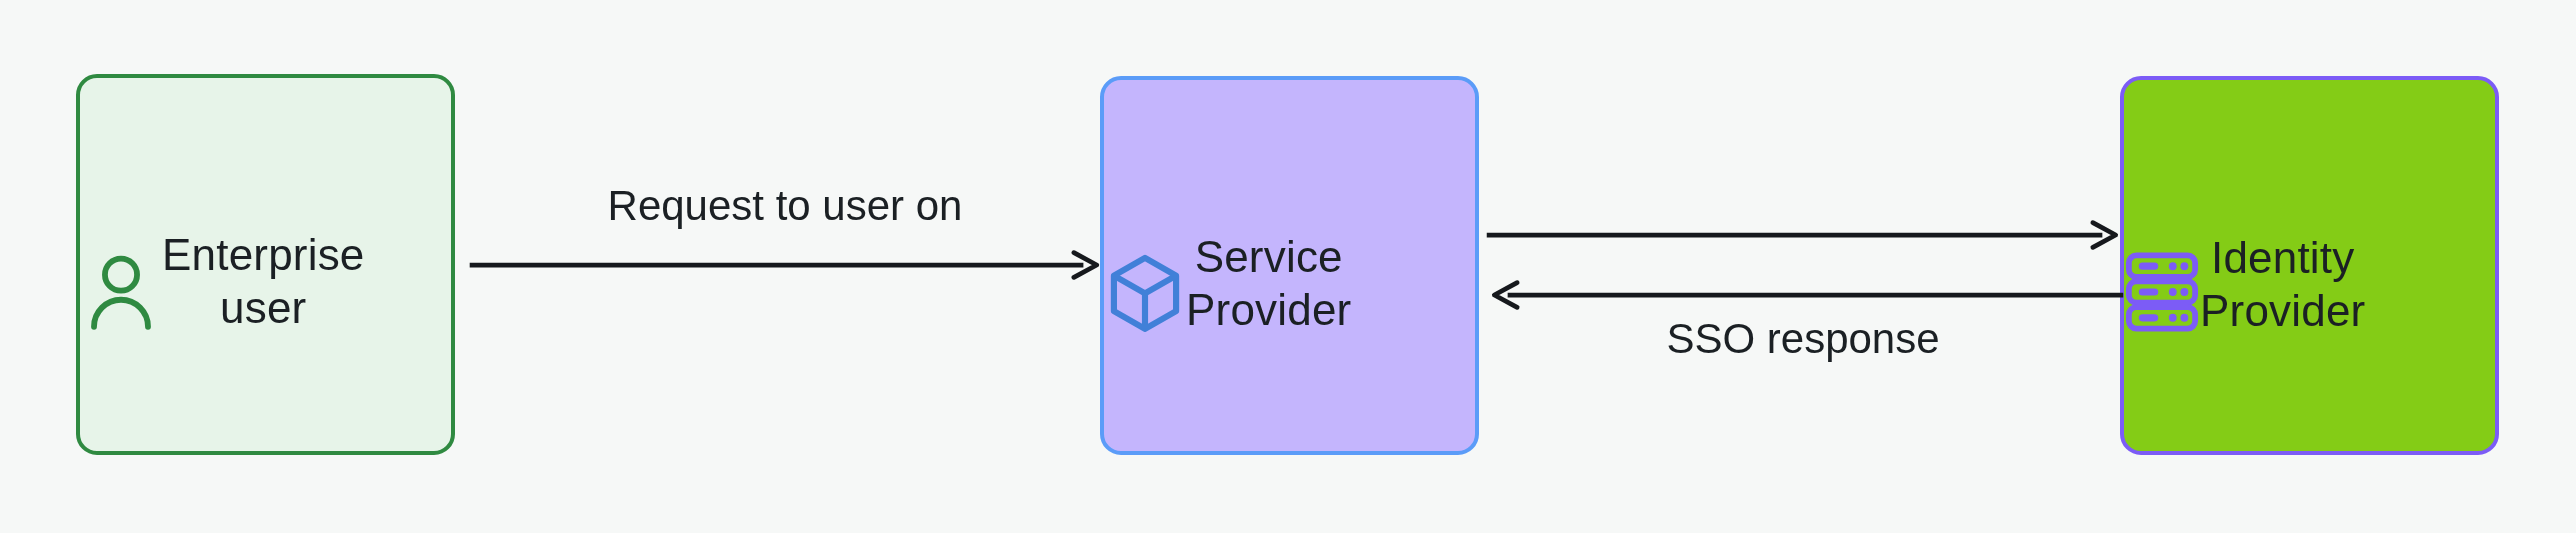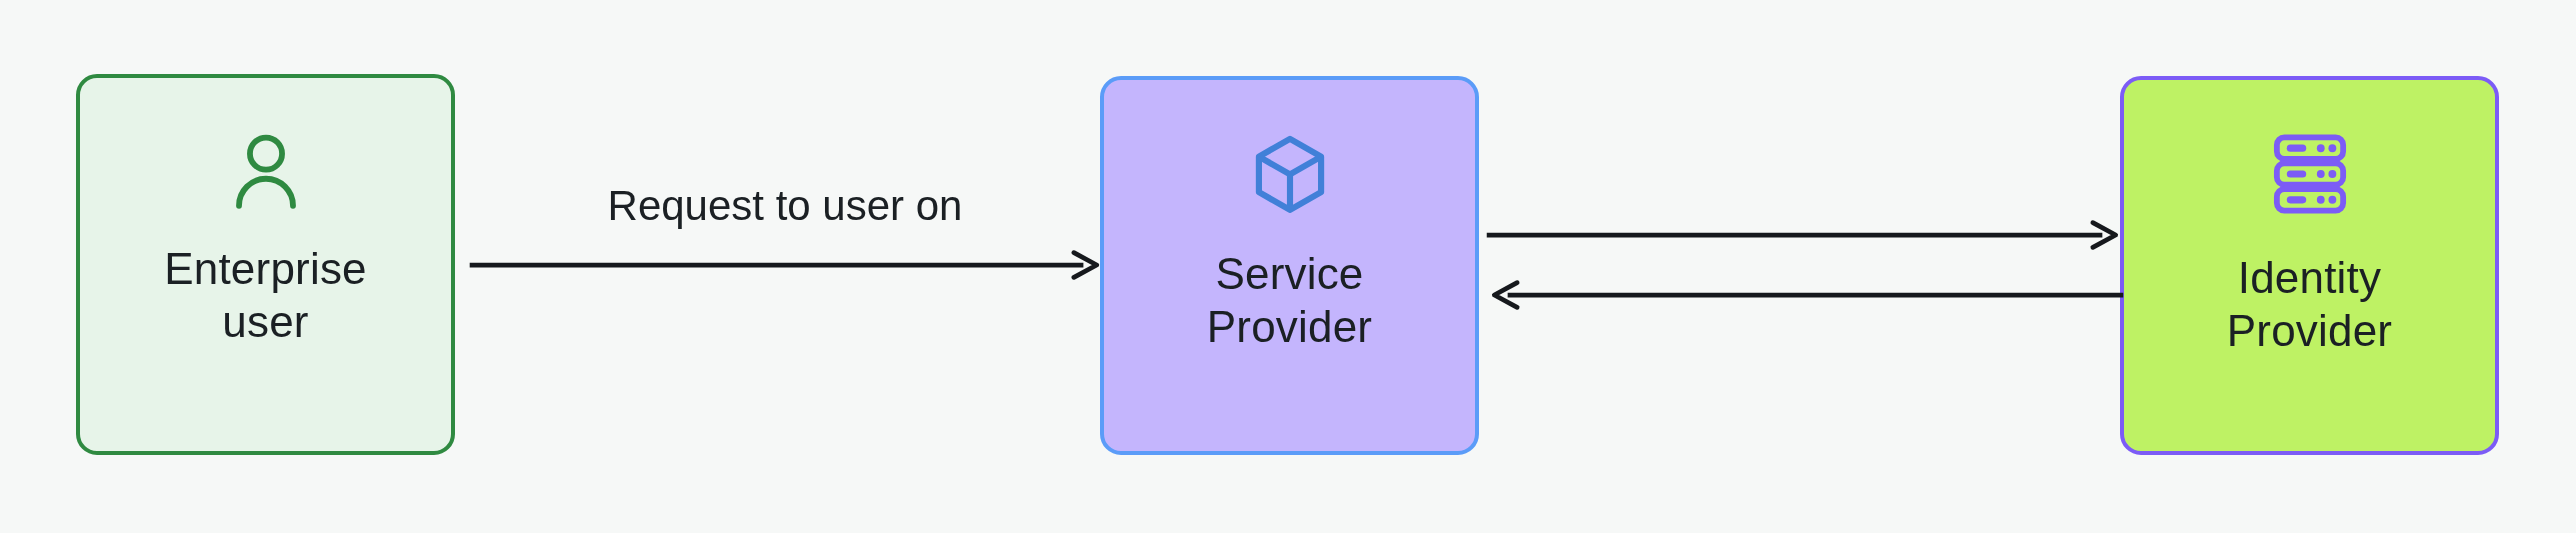--- a/index.html
+++ b/index.html
@@ -19,21 +19,21 @@
   }
 
   
   .node {
     position: absolute;
     box-sizing: border-box;
     border-style: solid;
     border-width: 4.8px;
     border-radius: 21px;
     display: flex;
-    flex-direction: column;
+    flex-direction: row;
     align-items: center;
     justify-content: flex-start;
   }
   .node-icon {
     display: block;
     line-height: 0;
   }
   .node-label {
     text-align: center;
     color: #1b2024;
@@ -55,21 +55,21 @@
   #node-service-provider {
     left: 1100px; top: 76px; width: 379px; height: 379px;
     background: #c4b5fd;
     border-color: #5b9cf8;
   }
   #node-service-provider .node-icon { margin-top: 51px; }
   #node-service-provider .node-label { margin-top: 34px; }
 
   #node-identity-provider {
     left: 2120px; top: 76px; width: 379px; height: 379px;
-    background: #bef264;
+    background: #84cc16;
     border-color: #7c5cf6;
   }
   #node-identity-provider .node-icon { margin-top: 53px; }
   #node-identity-provider .node-label { margin-top: 36px; }
 
   
   .edge {
     position: absolute;
     line-height: 0;
   }
@@ -154,15 +154,16 @@
       <path d="M640 7 L664 20 L640 33" stroke="#16191d" stroke-width="5" stroke-linecap="round" stroke-linejoin="round" fill="none"></path>
     </svg>
   </div>
 
   <div class="edge" id="edge-sso-response">
     <svg width="642" height="38" viewBox="0 0 674 40" xmlns="http://www.w3.org/2000/svg" fill="none">
       <path d="M24 20 H672" stroke="#16191d" stroke-width="5"></path>
       <path d="M34 7 L10 20 L34 33" stroke="#16191d" stroke-width="5" stroke-linecap="round" stroke-linejoin="round" fill="none"></path>
     </svg>
   </div>
+  <div class="edge-label" id="edge-label-sso-response">SSO response</div>
 
 </div>
 
 
 </body></html>

